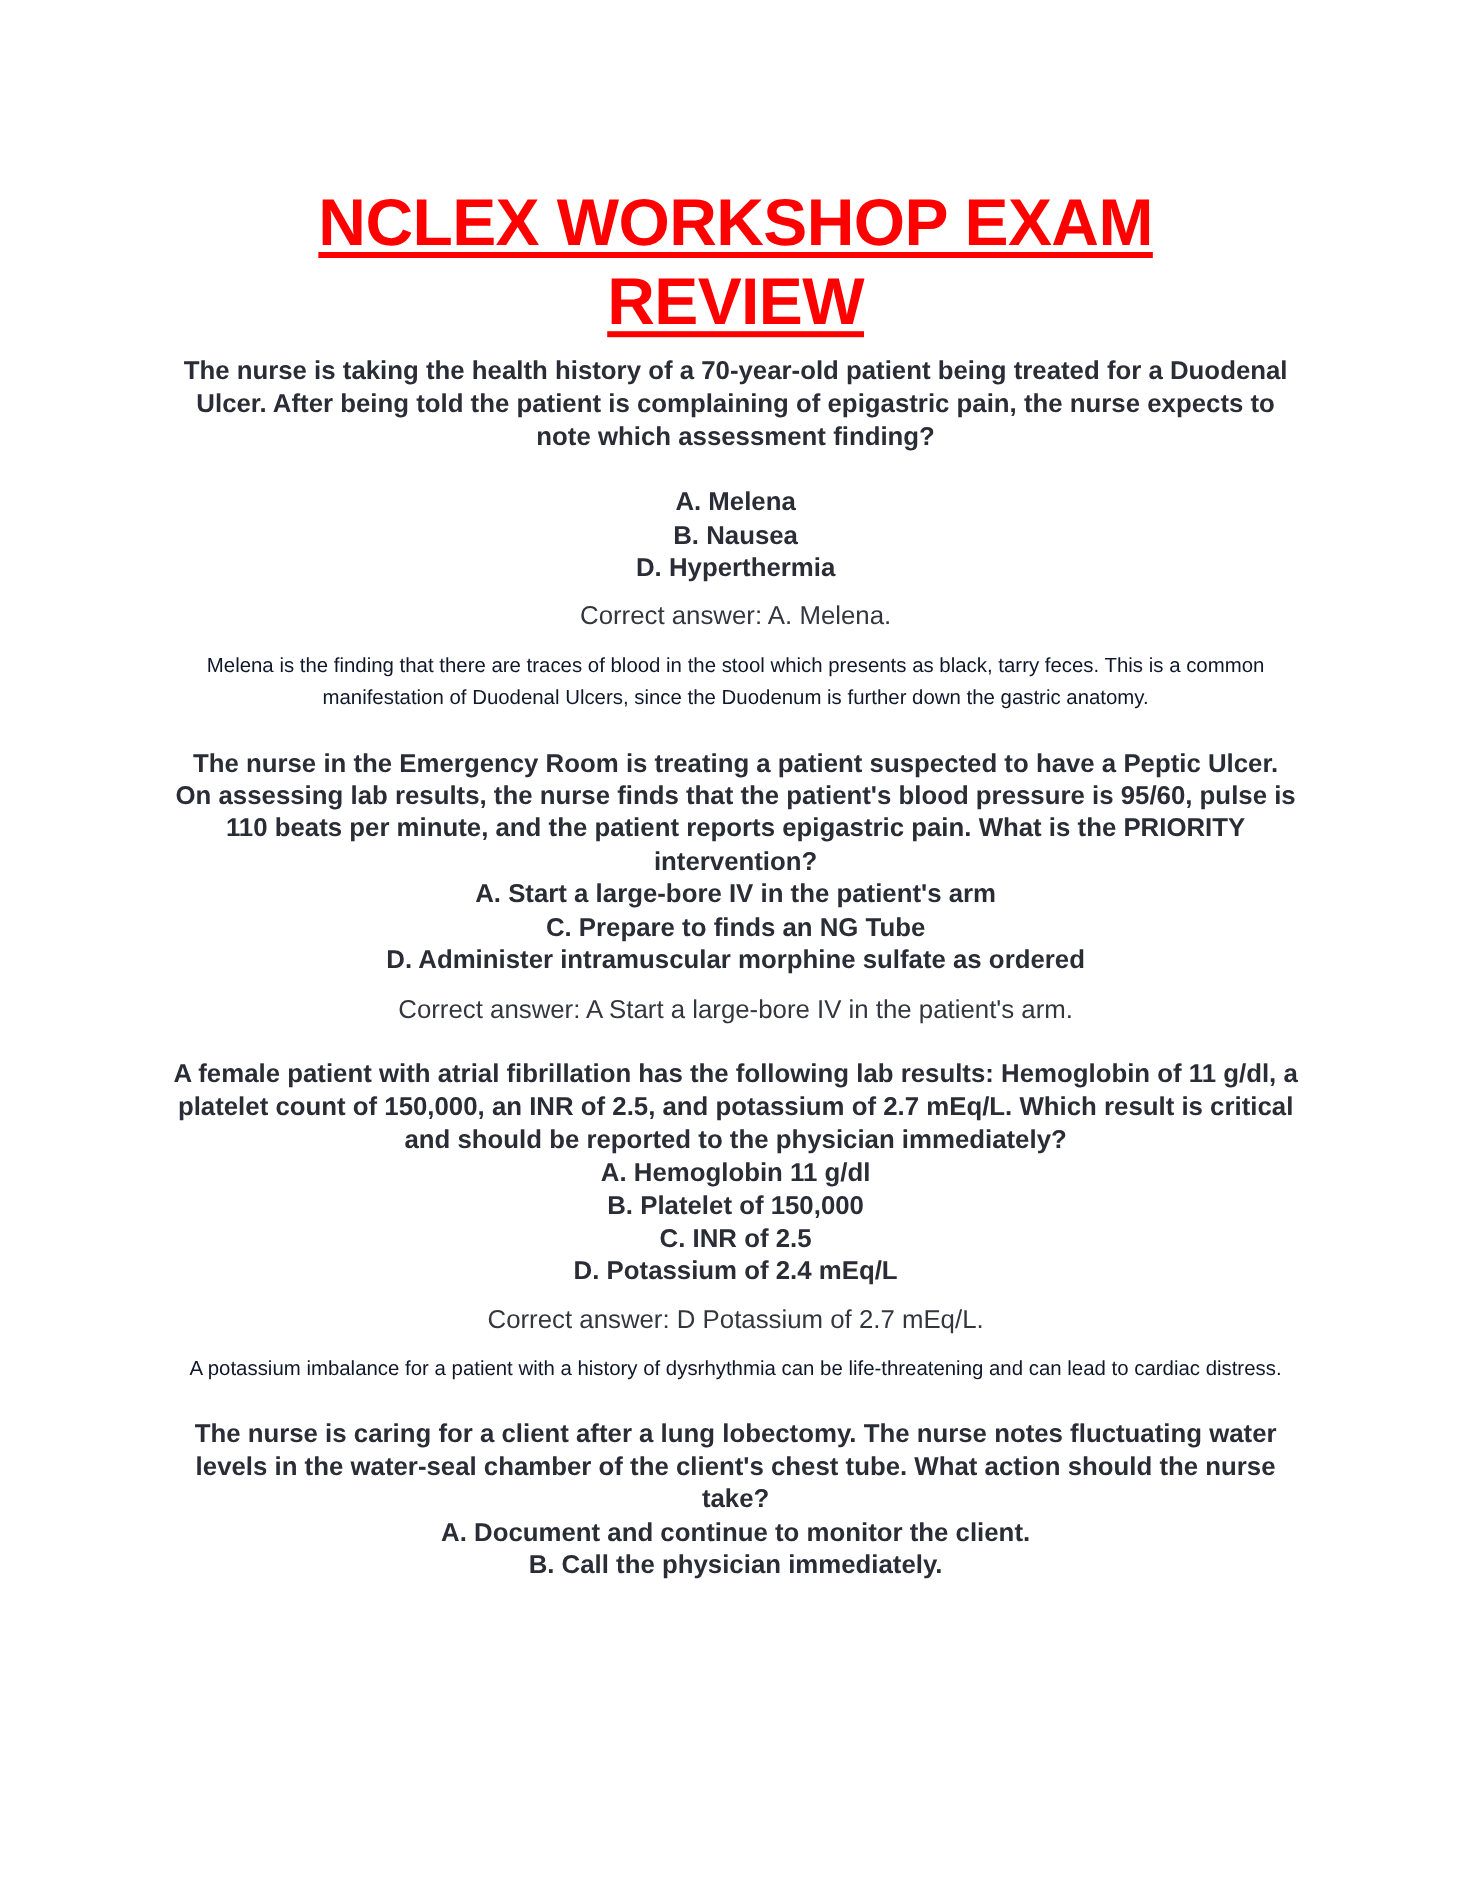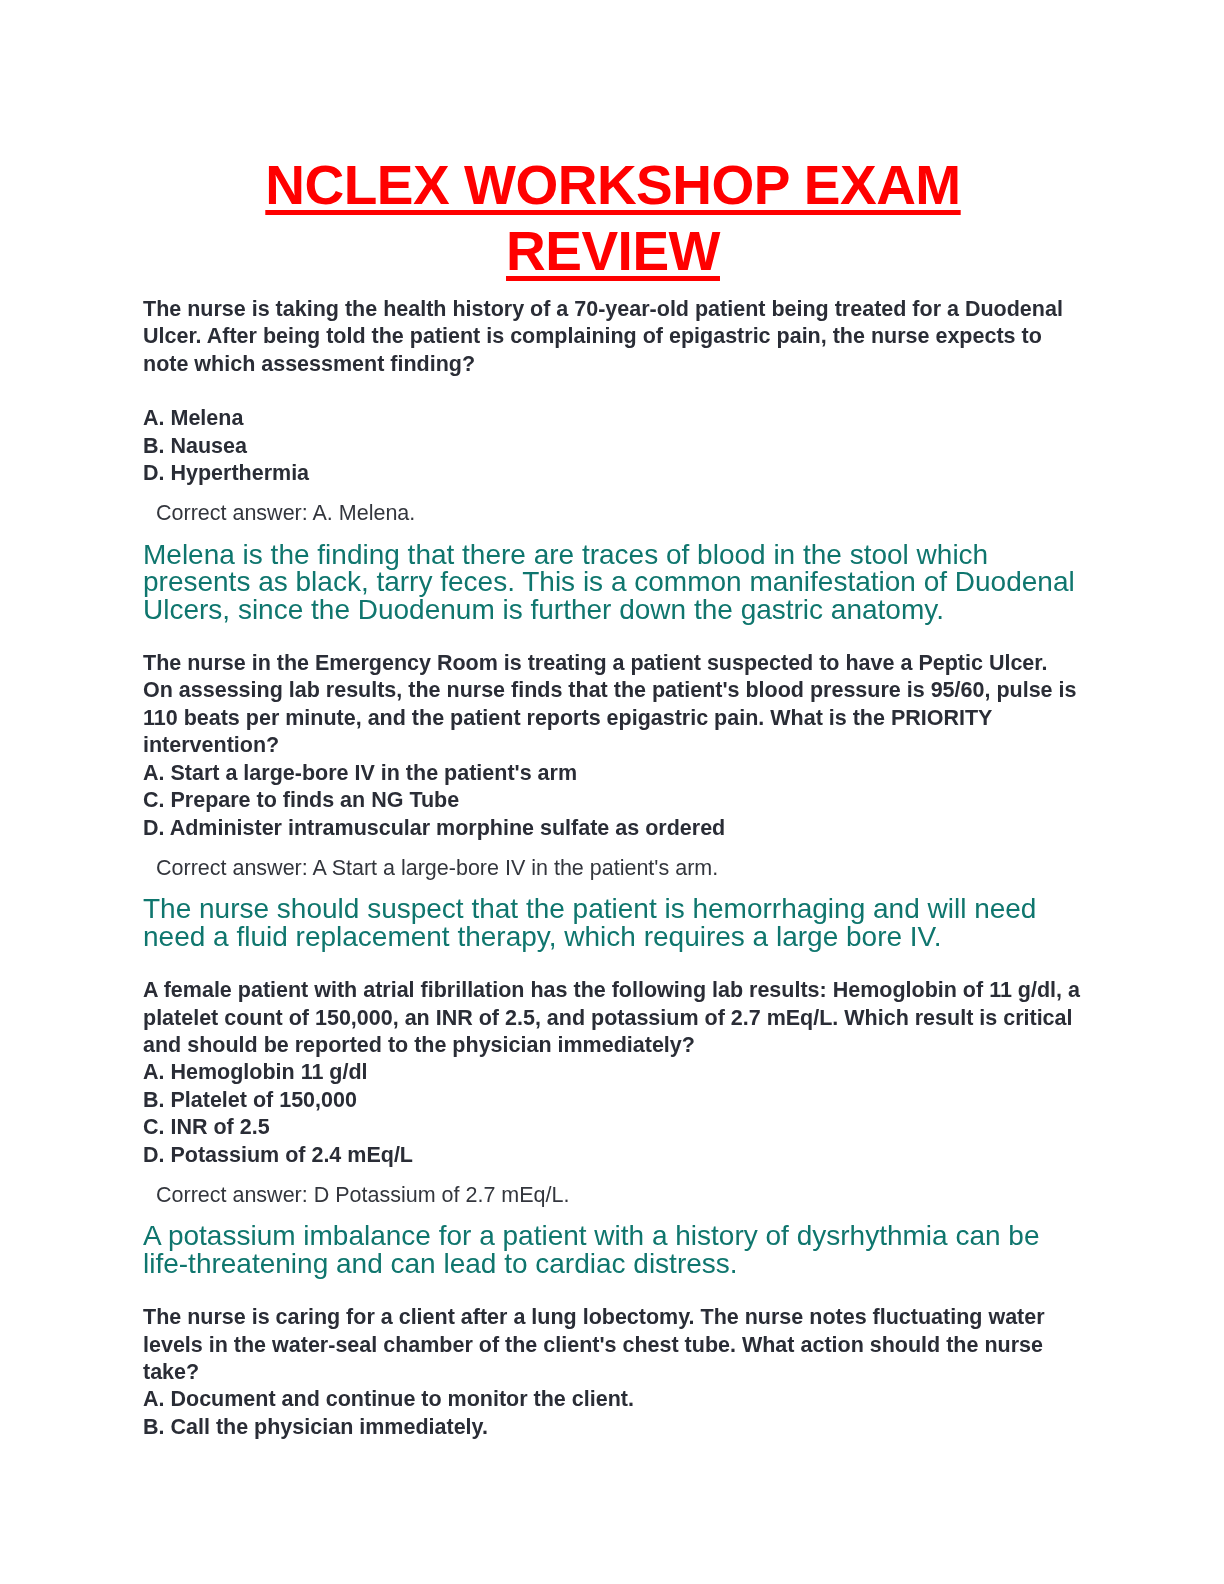--- a/index.html
+++ b/index.html
@@ -10,23 +10,23 @@
     }
     .title {
       text-align: center; color: #ff0000; font-weight: bold;
       font-size: 55px; line-height: 66px; margin: 12px;
       letter-spacing: -0.5px;
     }
     .title span { text-decoration: underline; text-decoration-thickness: 5px; text-underline-offset: 6px; }
     .q { font-weight: bold; font-size: 21.5px; line-height: 27.4px; margin: 0; }
     .opt { font-weight: bold; font-size: 21.5px; line-height: 27.4px; margin: 0; }
     .ans { font-weight: normal; font-size: 21.5px; line-height: 27.4px; margin: 13px; color: #33363d; }
-    .expl { font-weight: normal; font-size: 28px; line-height: 27.4px; margin: 0; color: #0f766e; }
+    .expl { font-weight: normal; font-size: 17px; line-height: 27.4px; margin: 0; color: #0f172a; }
     .gap { height: 27px; }
-    .block { margin-bottom: 27px; }
+    .block { margin-bottom: 27px; text-align: center; }
   </style>
 </head>
 <body>
 
 <div class="page">
   <h1 class="title">
     <span>NCLEX WORKSHOP EXAM</span><br>
     <span>REVIEW</span>
   </h1>
 
@@ -39,21 +39,20 @@
     <p class="ans">Correct answer: A. Melena.</p>
     <p class="expl">Melena is the finding that there are traces of blood in the stool which presents as black, tarry feces. This is a common manifestation of Duodenal Ulcers, since the Duodenum is further down the gastric anatomy.</p>
   </div>
 
   <div class="block">
     <p class="q">The nurse in the Emergency Room is treating a patient suspected to have a Peptic Ulcer. On assessing lab results, the nurse finds that the patient's blood pressure is 95/60, pulse is 110 beats per minute, and the patient reports epigastric pain. What is the PRIORITY intervention?</p>
     <p class="opt">A. Start a large-bore IV in the patient's arm</p>
     <p class="opt">C. Prepare to finds an NG Tube</p>
     <p class="opt">D. Administer intramuscular morphine sulfate as ordered</p>
     <p class="ans">Correct answer: A Start a large-bore IV in the patient's arm.</p>
-    <p class="expl">The nurse should suspect that the patient is hemorrhaging and will need need a fluid replacement therapy, which requires a large bore IV.</p>
   </div>
 
   <div class="block">
     <p class="q">A female patient with atrial fibrillation has the following lab results: Hemoglobin of 11 g/dl, a platelet count of 150,000, an INR of 2.5, and potassium of 2.7 mEq/L. Which result is critical and should be reported to the physician immediately?</p>
     <p class="opt">A. Hemoglobin 11 g/dl</p>
     <p class="opt">B. Platelet of 150,000</p>
     <p class="opt">C. INR of 2.5</p>
     <p class="opt">D. Potassium of 2.4 mEq/L</p>
     <p class="ans">Correct answer: D Potassium of 2.7 mEq/L.</p>
     <p class="expl">A potassium imbalance for a patient with a history of dysrhythmia can be life-threatening and can lead to cardiac distress.</p>

